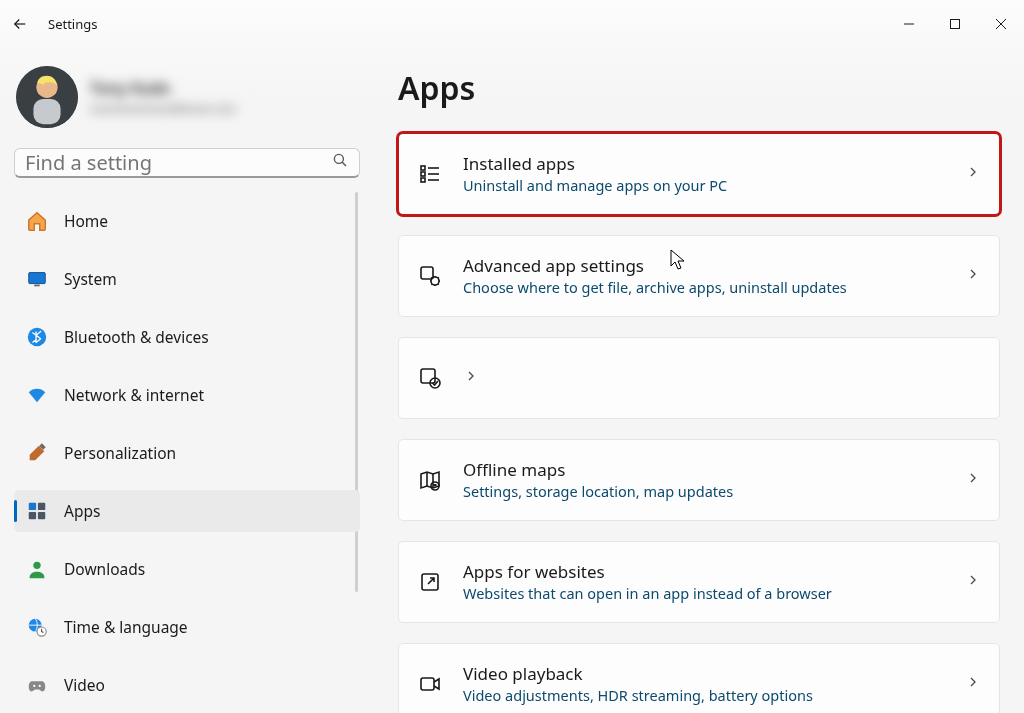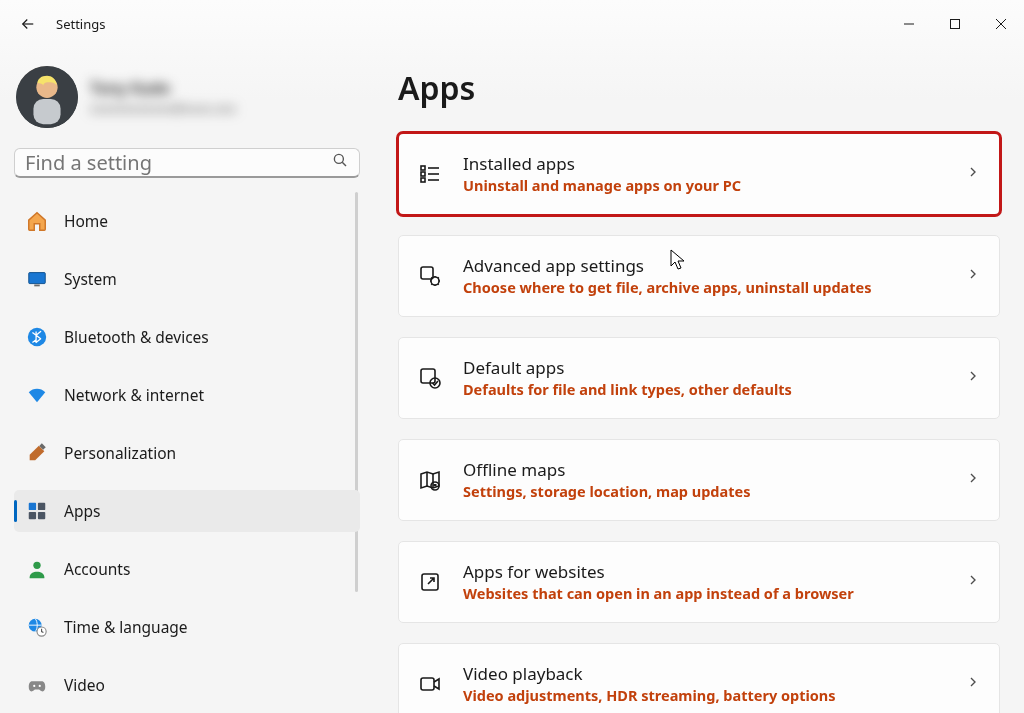--- a/index.html
+++ b/index.html
@@ -12,21 +12,20 @@
   position: relative;
   display: flex;
   flex-direction: column;
 }
 
 
 .titlebar {
   height: 48px;
   display: flex;
   align-items: center;
-  padding-left: 8px;
 }
 .back-btn {
   width: 40px; height: 40px;
   display: flex; align-items: center; justify-content: center;
   color: #1a1a1a;
 }
 .titlebar-title {
   font-size: 13px; color: #1a1a1a; margin-left: 8px;
 }
 .win-controls {
@@ -165,21 +164,21 @@
   outline-offset: -1px;
 }
 .cicon {
   width: 26px; height: 26px;
   color: #1a1a1a;
   flex-shrink: 0;
   display:flex; align-items:center; justify-content:center;
 }
 .ctext { flex: 1; }
 .ctitle { font-size: 17px; color: #1a1a1a; line-height:1.35; }
-.cdesc { font-size: 14.5px; color: #c2410c; line-height:1.35;font-weight:bold; }
+.cdesc { font-size: 14.5px; color: #0c4a6e; line-height:1.35; }
 .chev { color:#4d4d4d; }
 
 
 .cursor {
   position: absolute;
   left: 670px;
   top: 249px;
   pointer-events: none;
 }
 </style>
@@ -302,21 +301,21 @@
             </span>
           <span>Apps</span>
         </div>
         <div class="navitem">
           <span class="nicon">
               <svg width="22" height="22" viewBox="0 0 24 24" fill="#2e9a49">
                 <circle cx="12" cy="8" r="4"></circle>
                 <path d="M4 21c0-4 4-6 8-6s8 2 8 6v1H4v-1z"></path>
               </svg>
             </span>
-          <span>Accounts</span>
+          <span>Downloads</span>
         </div>
         <div class="navitem">
           <span class="nicon">
               <svg width="22" height="22" viewBox="0 0 24 24">
                 <circle cx="10" cy="10" r="7" fill="#1e88e5"></circle>
                 <path d="M3 10h14M10 3c3 3 3 11 0 14" stroke="#fff" stroke-width="1" fill="none"></path>
                 <circle cx="17" cy="17" r="5" fill="#fff" stroke="#888" stroke-width="1.2"></circle>
                 <path d="M17 14v3l2 1" stroke="#555" stroke-width="1.2" fill="none"></path>
               </svg>
             </span>
@@ -385,24 +384,20 @@
         </div>
 
         <div class="card">
           <span class="cicon">
               <svg width="24" height="24" viewBox="0 0 24 24" fill="none" stroke="currentColor" stroke-width="1.6">
                 <rect x="3" y="3" width="14" height="14" rx="2"></rect>
                 <circle cx="17" cy="17" r="5"></circle>
                 <path d="M14.5 17l2 2 3.5-4"></path>
               </svg>
             </span>
-          <div class="ctext">
-            <div class="ctitle">Default apps</div>
-            <div class="cdesc">Defaults for file and link types, other defaults</div>
-          </div>
           <span class="chev"><svg width="16" height="16" viewBox="0 0 24 24" fill="none" stroke="currentColor" stroke-width="2">
                 <path d="M9 6l6 6-6 6"></path>
               </svg></span>
         </div>
 
         <div class="card">
           <span class="cicon">
               <svg width="24" height="24" viewBox="0 0 24 24" fill="none" stroke="currentColor" stroke-width="1.6">
                 <path d="M3 6l6-2 6 2 6-2v14l-6 2-6-2-6 2V6z"></path>
                 <path d="M9 4v14M15 6v14"></path>

